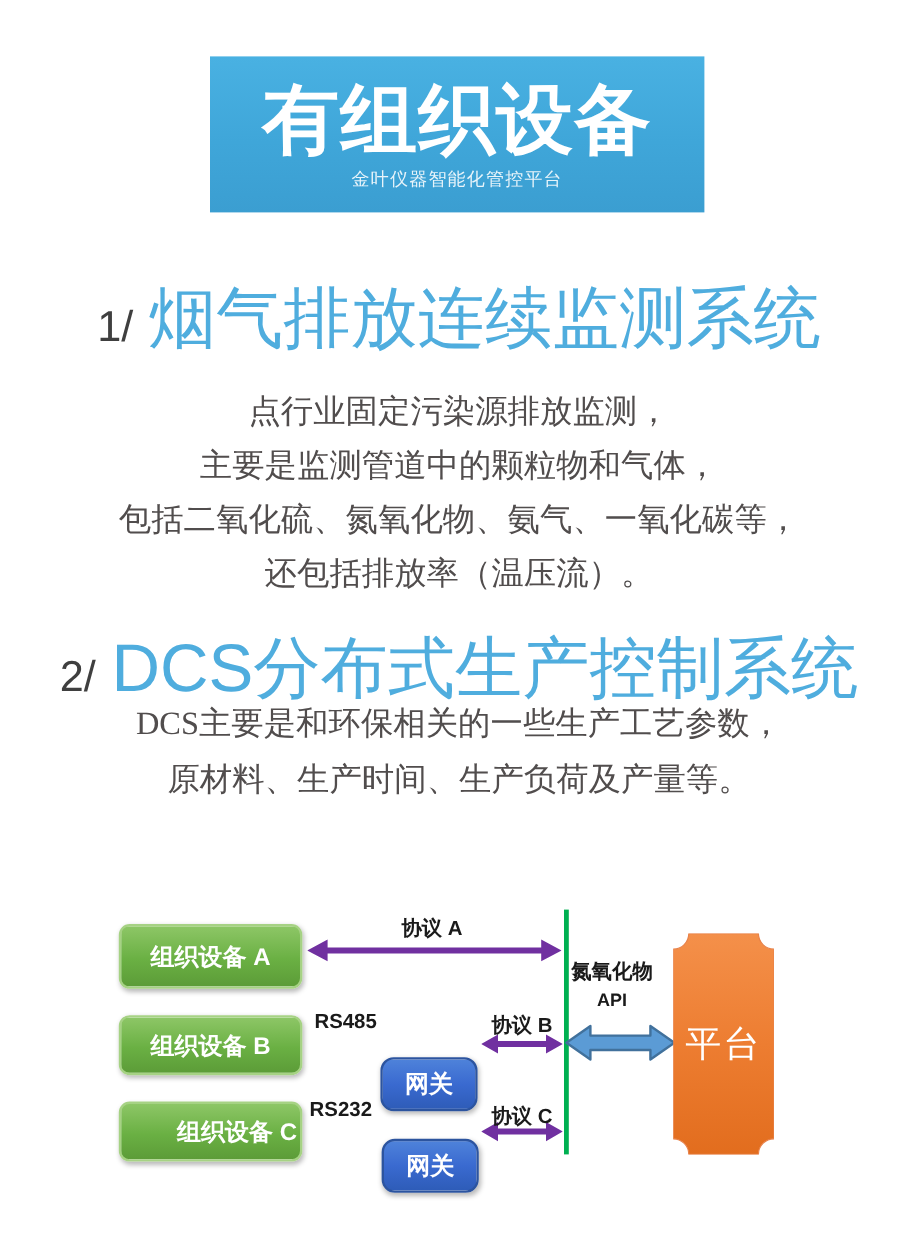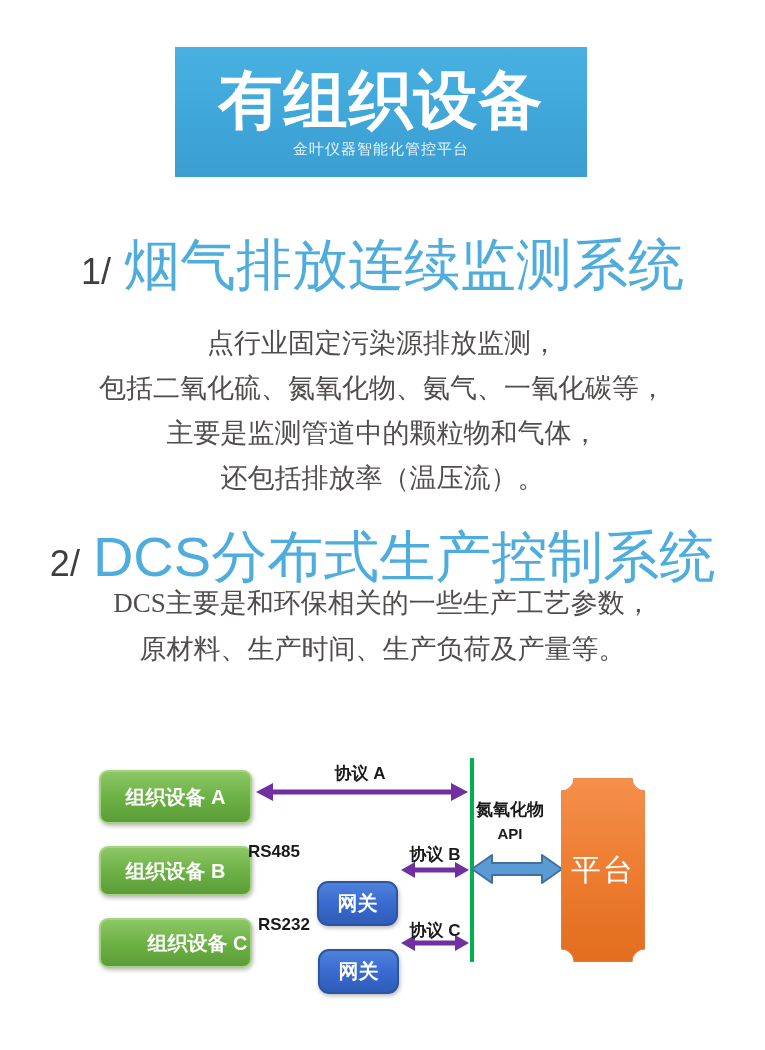--- a/index.html
+++ b/index.html
@@ -63,21 +63,21 @@
     color:#ffffff; font-weight:bold; font-size:20px; white-space:nowrap;margin-top:32px;
   }
   .gw-b { left:317px; top:109px; }
   .gw-c { left:318px; top:177px; }
 
   .dlabel {
     position:absolute; font-weight:bold; font-size:17px; color:#1a1a1a; white-space:nowrap;
   }
   .centered { text-align:center; }
   .lbl-prot-a { left:300px; top:22px;  width:120px; }
-  .lbl-rs485  { left:248px; top:102px; }
+  .lbl-rs485  { left:262px; top:102px; }
   .lbl-prot-b { left:403px; top:103px; width:64px; }
   .lbl-rs232  { left:258px; top:175px; }
   .lbl-prot-c { left:403px; top:179px; width:64px; }
   .lbl-open   { left:475px; top:58px;  width:70px; font-size:17px; }
   .lbl-api    { left:475px; top:85px;  width:70px; font-size:15px; }
 
   .green-line { position:absolute; left:470px; top:18px; width:4px; height:204px; background:#00b051; }
 
   .arrow-svg { position:absolute; display:block; }
   .arrow-a { left:256px; top:41px; }
@@ -101,22 +101,22 @@
     <div class="banner-title">有组织设备</div>
     <div class="banner-subtitle">金叶仪器智能化管控平台</div>
   </div>
 
   <div class="heading h1">
     <span class="sec-index">1/</span>
     <span class="sec-title">烟气排放连续监测系统</span>
   </div>
   <div class="body-block b1">
     <div>点行业固定污染源排放监测，</div>
+    <div>主要是监测管道中的颗粒物和气体，</div>
     <div>包括二氧化硫、氮氧化物、氨气、一氧化碳等，</div>
-    <div>主要是监测管道中的颗粒物和气体，</div>
     <div>还包括排放率（温压流）。</div>
   </div>
 
   <div class="heading h2">
     <span class="sec-index">2/</span>
     <span class="sec-title">DCS分布式生产控制系统</span>
   </div>
   <div class="body-block b2">
     <div>DCS主要是和环保相关的一些生产工艺参数，</div>
     <div>原材料、生产时间、生产负荷及产量等。</div>

